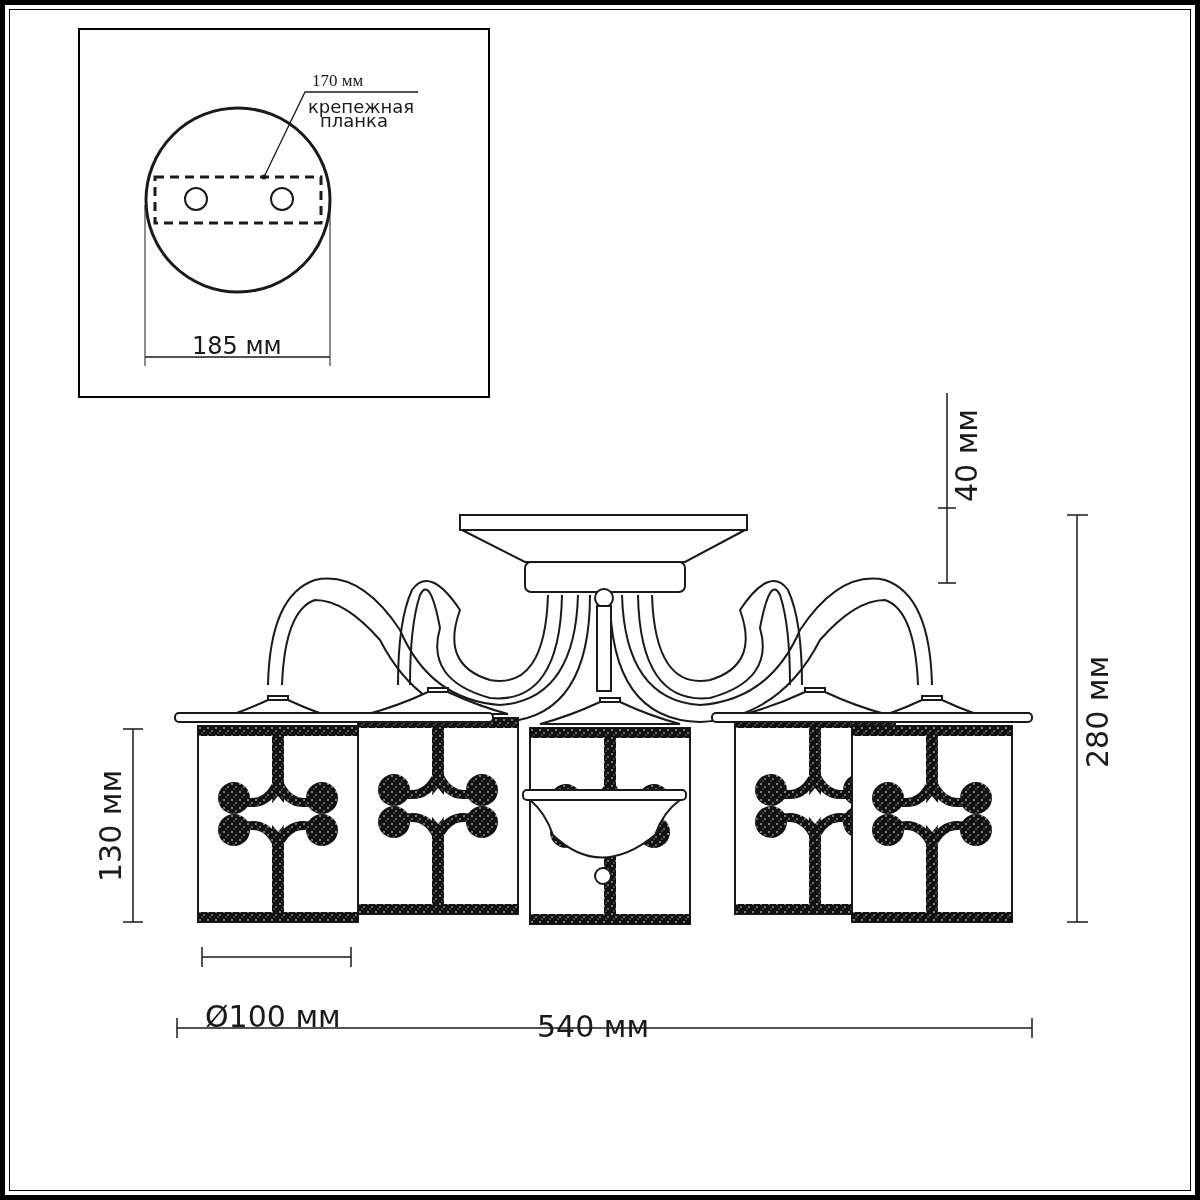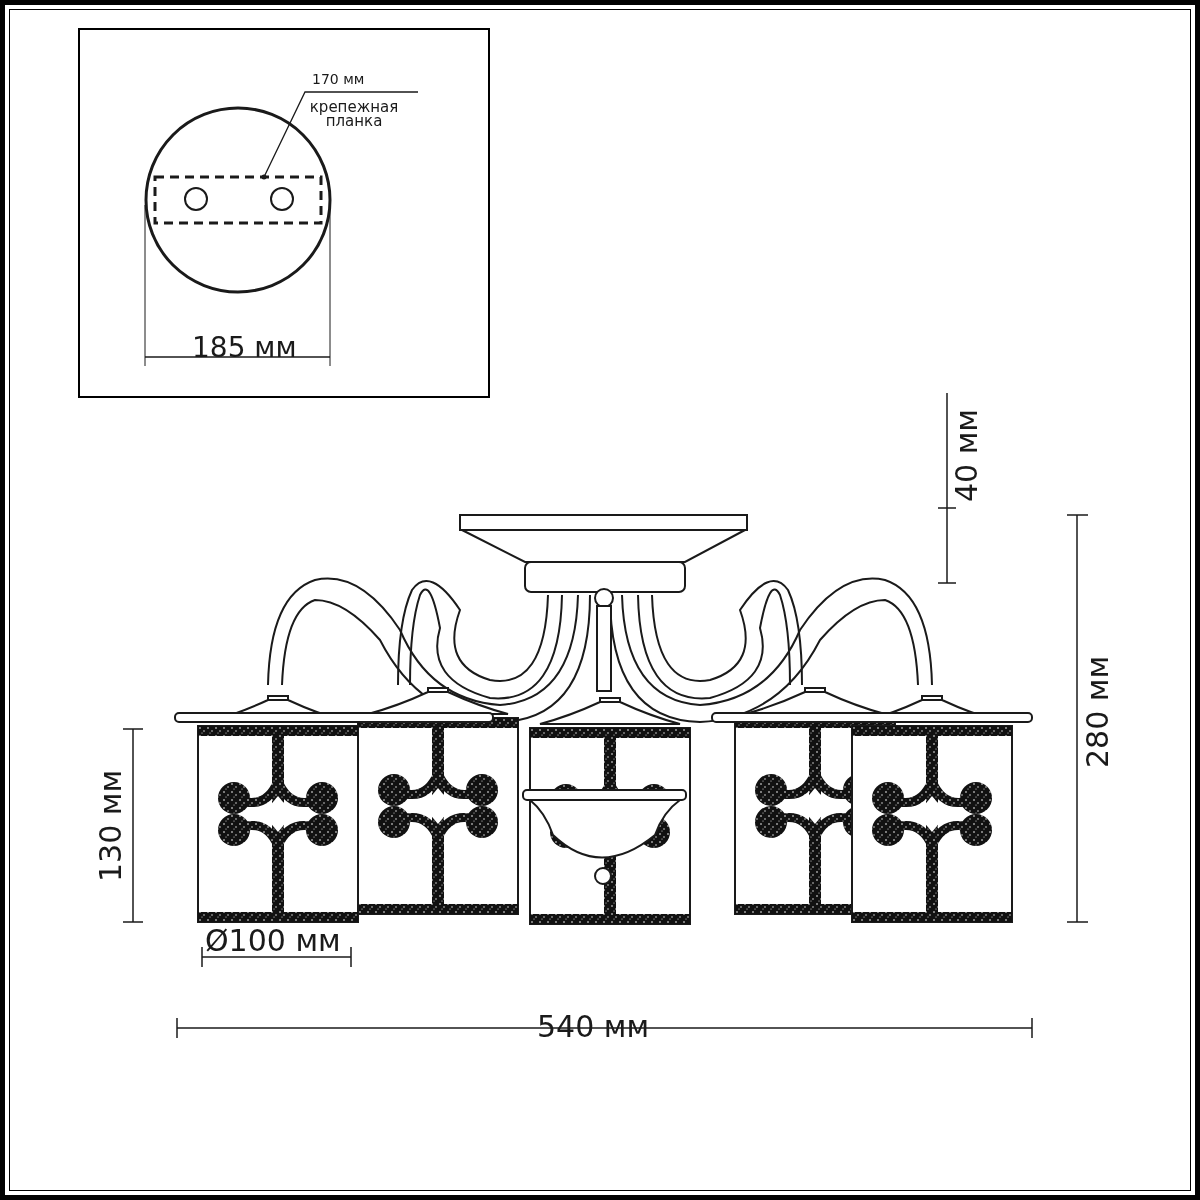--- a/index.html
+++ b/index.html
@@ -6,23 +6,23 @@
   body { width: 1200px; height: 1200px; position: relative; overflow: hidden;
          font-family: "DejaVu Sans", "Liberation Sans", sans-serif; color: #1a1a1a; }
   .frame-outer { position: absolute; left: 0; top: 0; width: 1200px; height: 1200px;
                  box-sizing: border-box; border: 5px solid #000; }
   .frame-inner { position: absolute; left: 9px; top: 9px; width: 1182px; height: 1182px;
                  box-sizing: border-box; border: 1.5px solid #000; }
   .inset-box { position: absolute; left: 78px; top: 28px; width: 412px; height: 370px;
                box-sizing: border-box; border: 2px solid #000; background: #fff; }
   svg.drawing { position: absolute; left: 0; top: 0; }
   .lbl { position: absolute; white-space: nowrap; color: #1a1a1a; line-height: 1; }
-  .lbl-small { font-size: 14px; }
-  .lbl-note { font-size: 15px; text-align: center; line-height: 14px; }
-  .lbl-mid { font-size: 28px; text-align: center; }
+  .lbl-small { font-size: 17px; font-family: Liberation Serif, serif; }
+  .lbl-note { font-size: 18px; text-align: center; line-height: 14px; }
+  .lbl-mid { font-size: 24px; text-align: center; }
   .lbl-big { font-size: 30px; }
   .rot { transform-origin: left top; transform: rotate(-90deg); }
 </style>
 </head>
 <body>
 
 <div class="frame-outer"></div>
 <div class="frame-inner"></div>
 
 <div class="inset-box"></div>
@@ -136,14 +136,14 @@
 <div class="lbl lbl-small" style="left:312px; top:72px;">170 мм</div>
 <div class="lbl lbl-note" style="left:308px; top:100px; width:92px;">
   <div>крепежная</div>
   <div>планка</div>
 </div>
 <div class="lbl lbl-mid" style="left:192px; top:334px;">185 мм</div>
 
 <div class="lbl lbl-big rot" style="left:952px; top:502px;">40 мм</div>
 <div class="lbl lbl-big rot" style="left:1083px; top:768px;">280 мм</div>
 <div class="lbl lbl-big rot" style="left:96px; top:882px;">130 мм</div>
-<div class="lbl lbl-big" style="left:205px; top:926px;">Ø100 мм</div>
+<div class="lbl lbl-big" style="left:205px; top:1002px;">Ø100 мм</div>
 <div class="lbl lbl-big" style="left:537px; top:1012px;">540 мм</div>
 
 </body></html>

